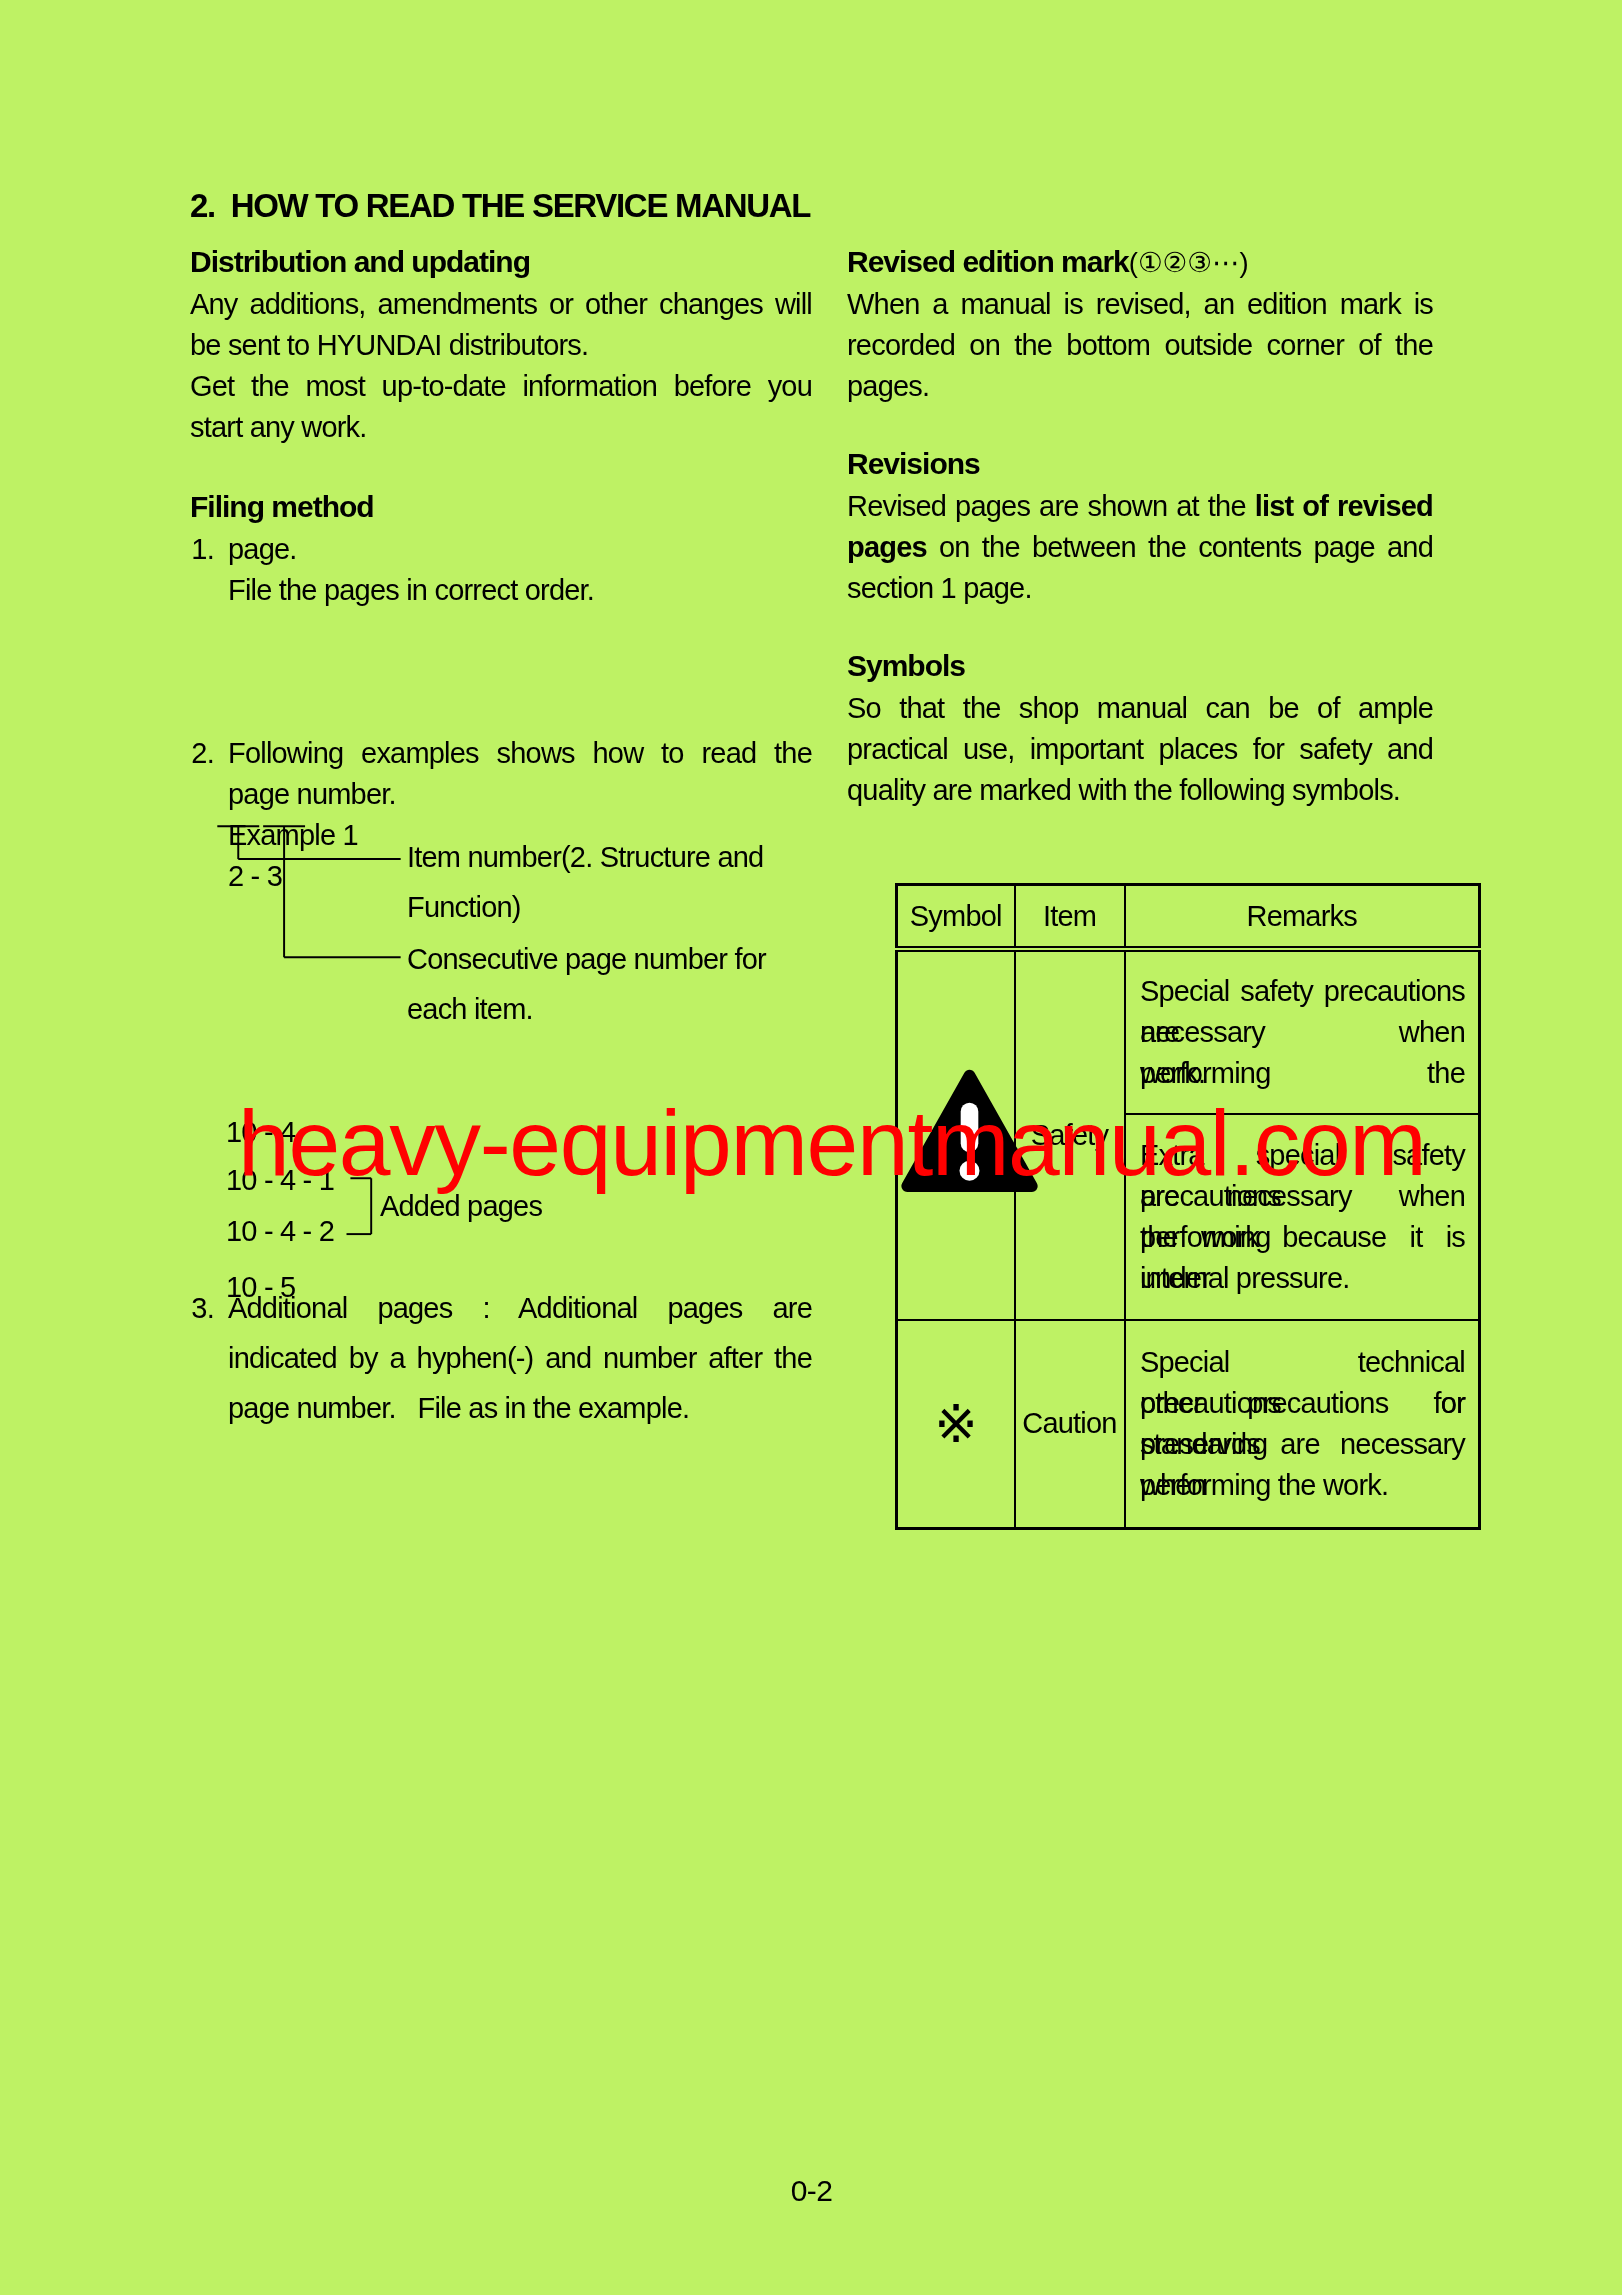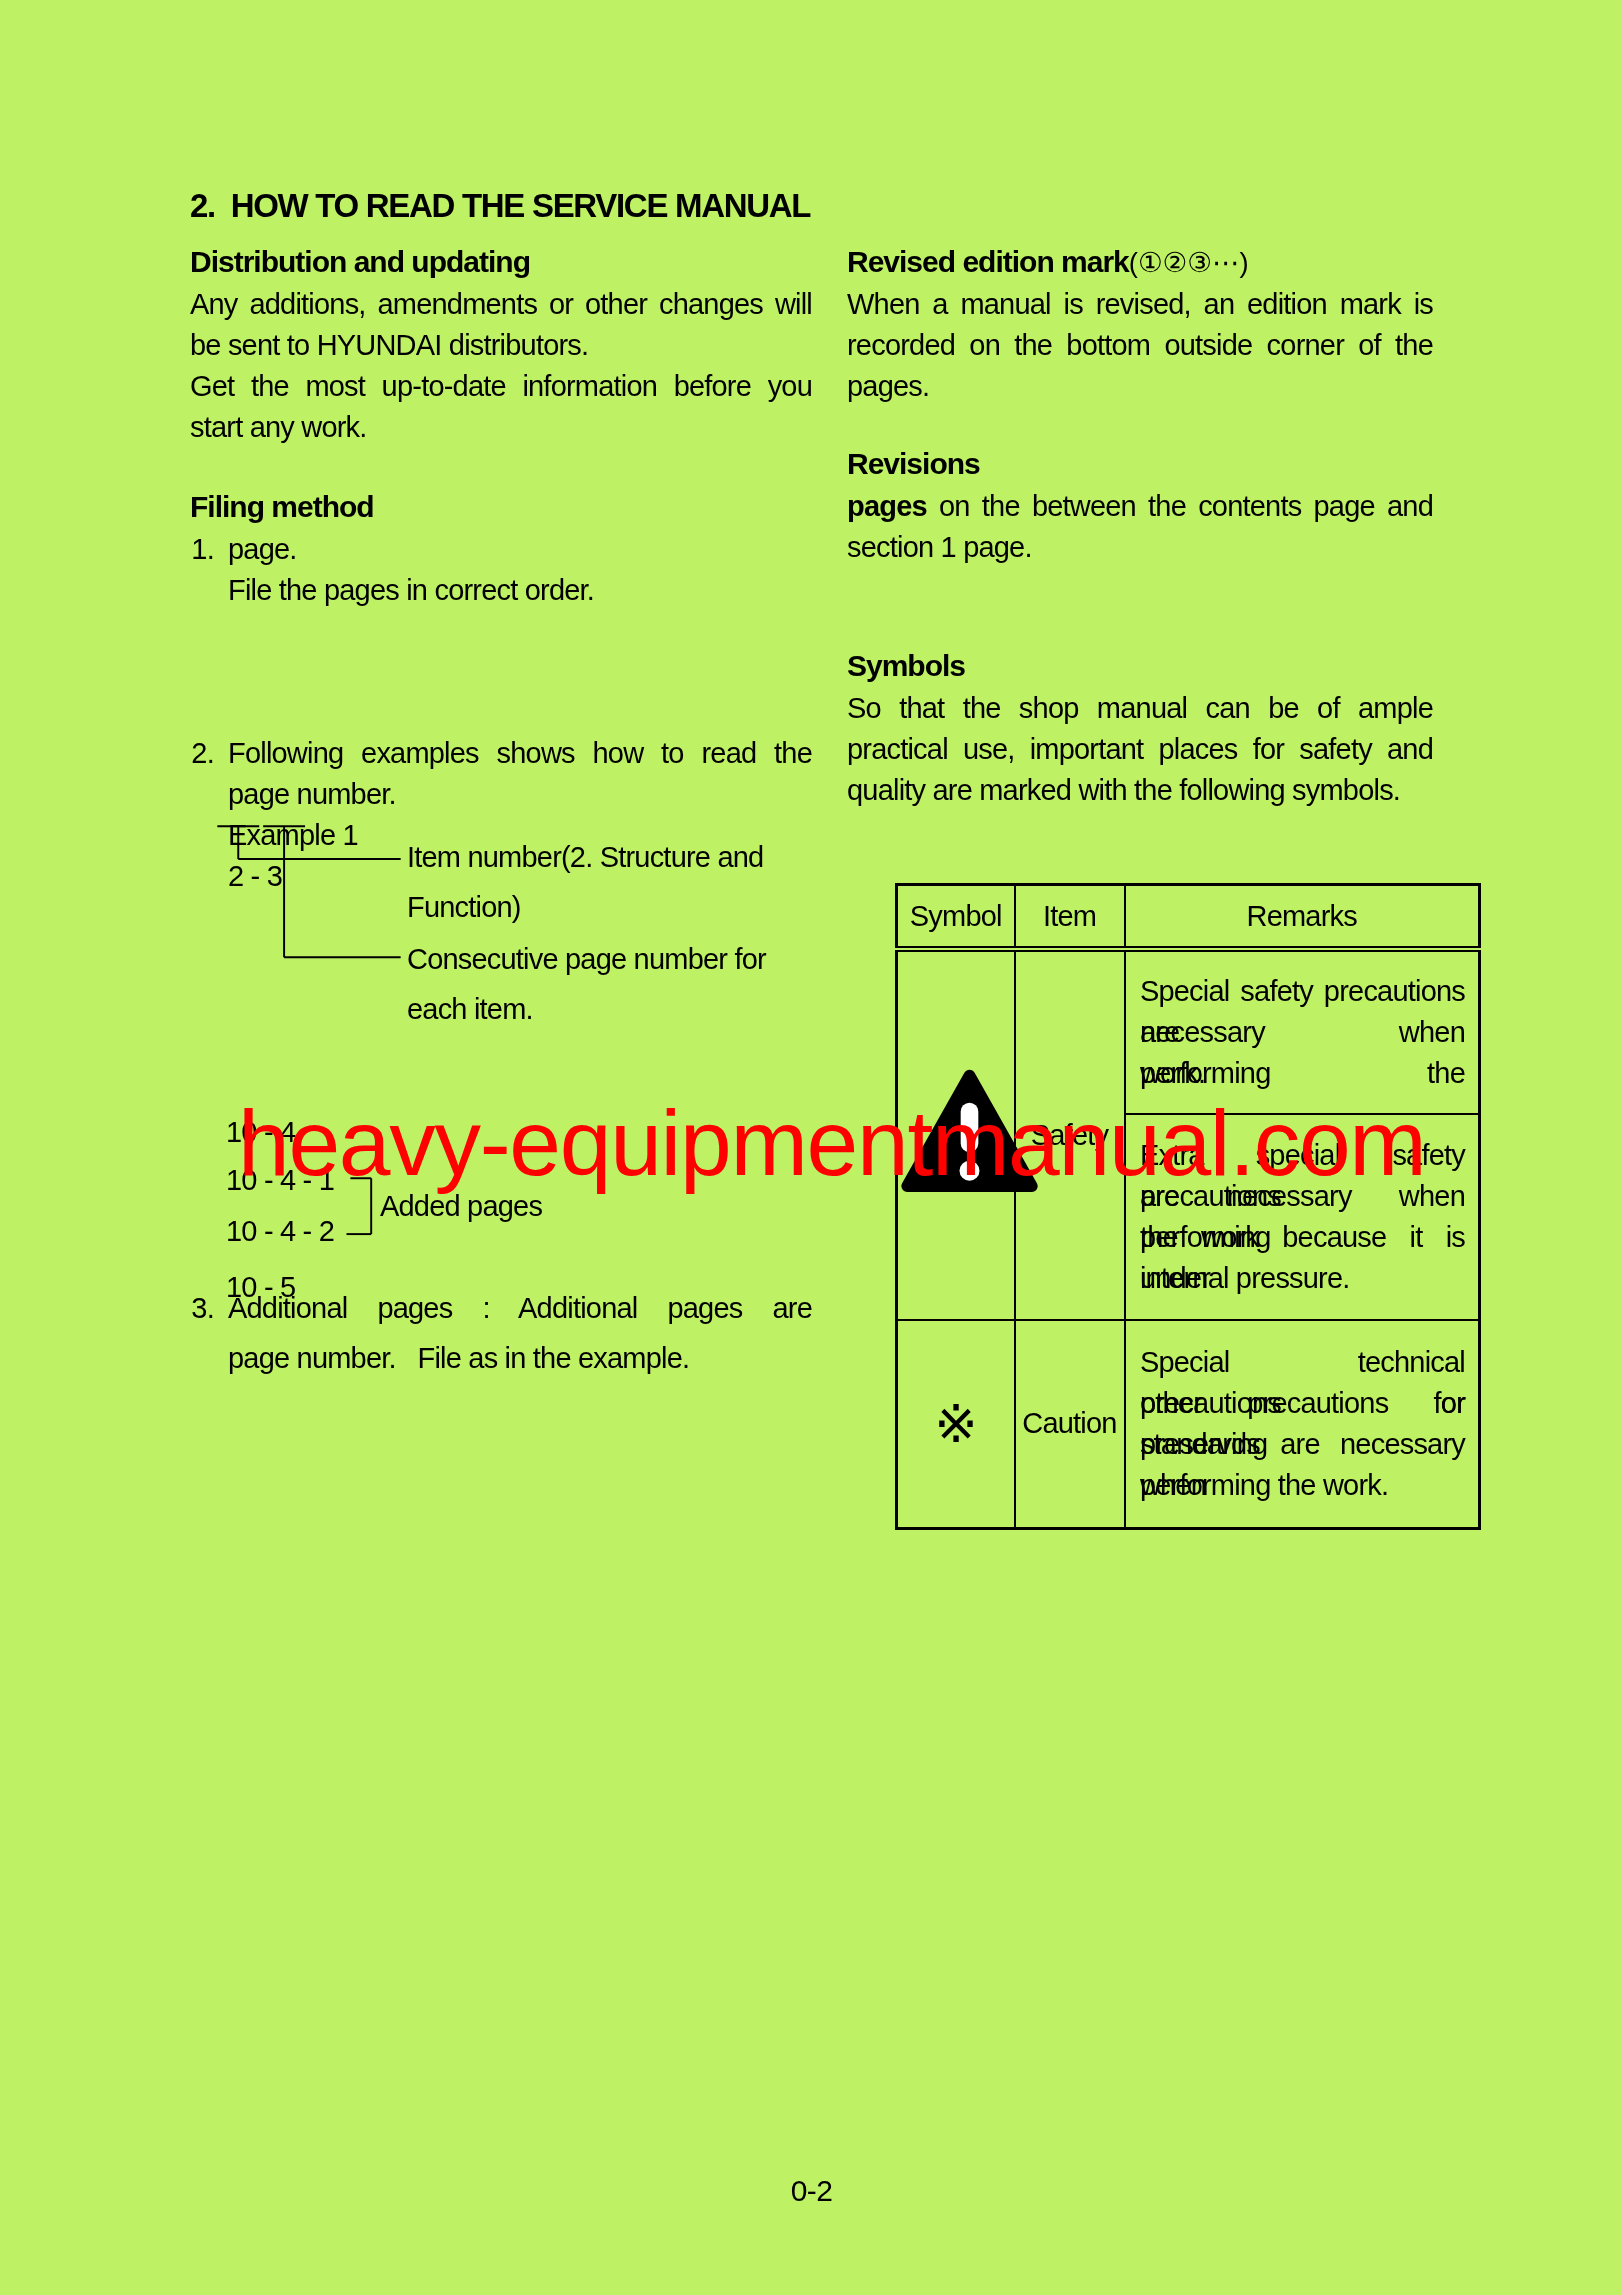--- a/index.html
+++ b/index.html
@@ -96,20 +96,21 @@
     <div class="ln">Function)</div>
   </div>
   <div class="abs lh77" style="left:407px;top:934px;width:406px;">
     <div class="ln">Consecutive page number for</div>
     <div class="ln">each item.</div>
   </div>
 
   <div class="abs item lh77" style="left:190px;top:1037px;width:584px;">
     <span class="inum">3.</span>
     <div class="ln j">Additional pages : Additional pages are</div>
+    <div class="ln j">indicated by a hyphen(-) and number after the</div>
     <div class="ln">page number.   File as in the example.</div>
   </div>
 
   <div class="abs ln" style="left:226px;top:1112px;">10 - 4</div>
   <div class="abs ln" style="left:226px;top:1160px;">10 - 4 - 1</div>
   <div class="abs ln" style="left:226px;top:1211px;">10 - 4 - 2</div>
   <div class="abs ln" style="left:226px;top:1267px;">10 - 5</div>
 
   <svg class="abs" style="left:345px;top:1175px;" width="29" height="63" viewBox="0 0 44 97">
     <path d="M8,5 H40" fill="none" stroke-width="3"></path>
@@ -122,20 +123,21 @@
 
   <div class="abs" style="left:847px;top:284px;width:586px;">
     <div class="ln j">When a manual is revised, an edition mark is</div>
     <div class="ln j">recorded on the bottom outside corner of the</div>
     <div class="ln">pages.</div>
   </div>
 
   <div class="abs h" style="left:847px;top:447px;">Revisions</div>
 
   <div class="abs" style="left:847px;top:486px;width:586px;">
+    <div class="ln j"><span>Revised pages are shown at the </span><b>list of revised</b></div>
     <div class="ln j"><b>pages</b><span> on the between the contents page and</span></div>
     <div class="ln">section 1 page.</div>
   </div>
 
   <div class="abs h" style="left:847px;top:649px;">Symbols</div>
 
   <div class="abs" style="left:847px;top:688px;width:586px;">
     <div class="ln j">So that the shop manual can be of ample</div>
     <div class="ln j">practical use, important places for safety and</div>
     <div class="ln">quality are marked with the following symbols.</div>

